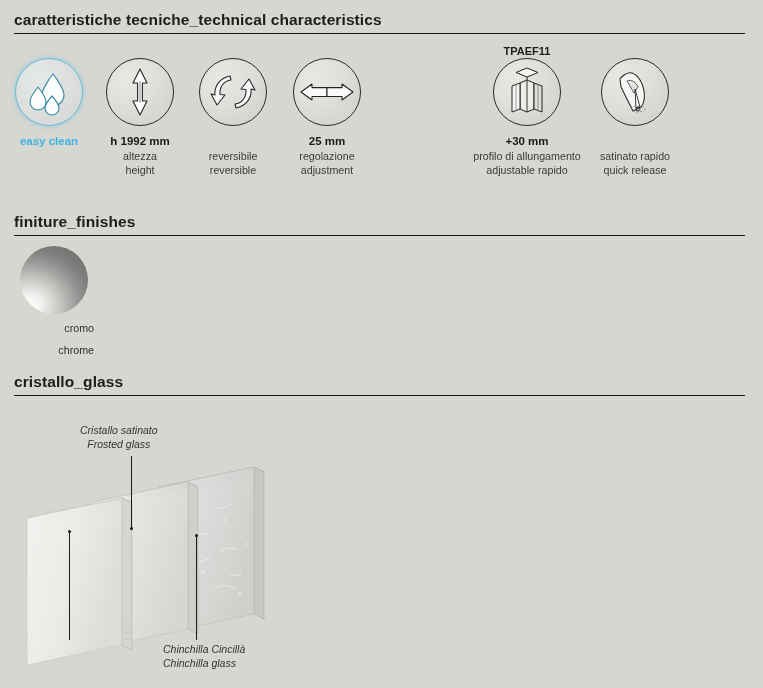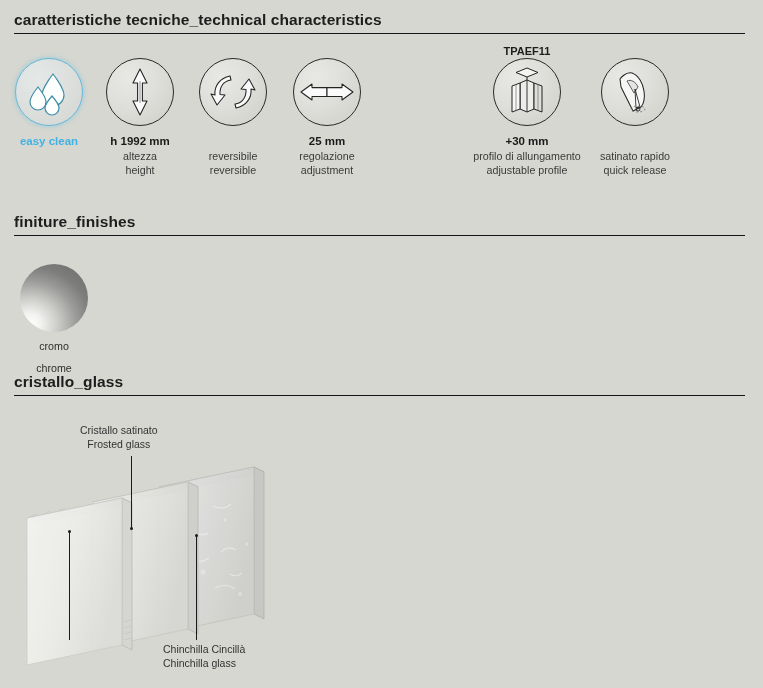--- a/index.html
+++ b/index.html
@@ -103,24 +103,24 @@
   #feat-1 { left: 65px; }
   #feat-2 { left: 158px; }
   #feat-3 { left: 252px; }
   #feat-4 { left: 345px; }
   #feat-5 { left: 452px; }
   #feat-6 { left: 560px; }
 
   
   #finish-item {
     position: absolute;
-    top: 264px;
+    top: 246px;
     left: 14px;
     width: 80px;
-    text-align: center;
+    text-align: right;
   }
   .chrome-ball {
     width: 68px;
     height: 68px;
     border-radius: 50%;
     margin: 0 auto;
     background:
       radial-gradient(ellipse 120% 110% at 14% 88%, #ffffff 0%, #f2f2f0 14%, #cdcdca 34%, #9a9a98 58%, #7d7d7b 76%, #6f6f6d 100%);
   }
   #finish-item .caption {
@@ -137,20 +137,21 @@
     left: 0;
     width: 763px;
     height: 284px;
   }
   .glass-label {
     position: absolute;
     font-size: 10.5px;
     color: #333333;
     line-height: 13.5px;
     white-space: nowrap;
+    font-style: italic;
   }
   #lbl-frosted      { left: 80px;  top: 20px; text-align: center; }
   #lbl-transparent  { left: 19px;  top: 239px; }
   #lbl-chinchilla   { left: 163px; top: 239px; }
 
   .leader { position: absolute; background: #1b1b1b; width: 1.3px; }
   .leader-dot {
     position: absolute;
     width: 3.2px; height: 3.2px;
     border-radius: 50%;
@@ -246,21 +247,21 @@
           <path d="M18 27 L26 24 L26 50 L18 53 Z" fill="#f7f7f5" stroke="#242424" stroke-width="1" stroke-linejoin="round"></path>
           <path d="M40 24 L48 27 L48 53 L40 50 Z" fill="#dededb" stroke="#242424" stroke-width="1" stroke-linejoin="round"></path>
           <line x1="33" y1="21" x2="33" y2="53" stroke="#242424" stroke-width="0.9"></line>
           <line x1="22" y1="25.6" x2="22" y2="51.6" stroke="#6d6d6d" stroke-width="0.7"></line>
           <line x1="44" y1="25.6" x2="44" y2="51.6" stroke="#6d6d6d" stroke-width="0.7"></line>
         </svg>
       </div>
     </div>
     <div class="value">+30 mm</div>
     <div class="caption">profilo di allungamento</div>
-    <div class="caption">adjustable profile</div>
+    <div class="caption">adjustable rapido</div>
   </div>
 
   <div class="feature" id="feat-6">
     <div class="supra"></div>
     <div class="circle-wrap">
       <div class="circle">
         <svg width="66" height="66" viewBox="0 0 66 66">
           <path d="M18 20 C18 20 24 12 30 14 C37 16.5 41 25 42 32 C43 38 42 45 39 48 L31 52 L25 40 L19 28 Z" fill="#f6f6f4" stroke="#242424" stroke-width="1.05" stroke-linejoin="round"></path>
           <path d="M25 22 C29 20 34 23 36 28 L32 34 Z" fill="#e4e4e1" stroke="#3a3a3a" stroke-width="0.8"></path>
           <path d="M33 30 L38 48 L34 49 Z" fill="#ffffff" stroke="#242424" stroke-width="0.9"></path>

